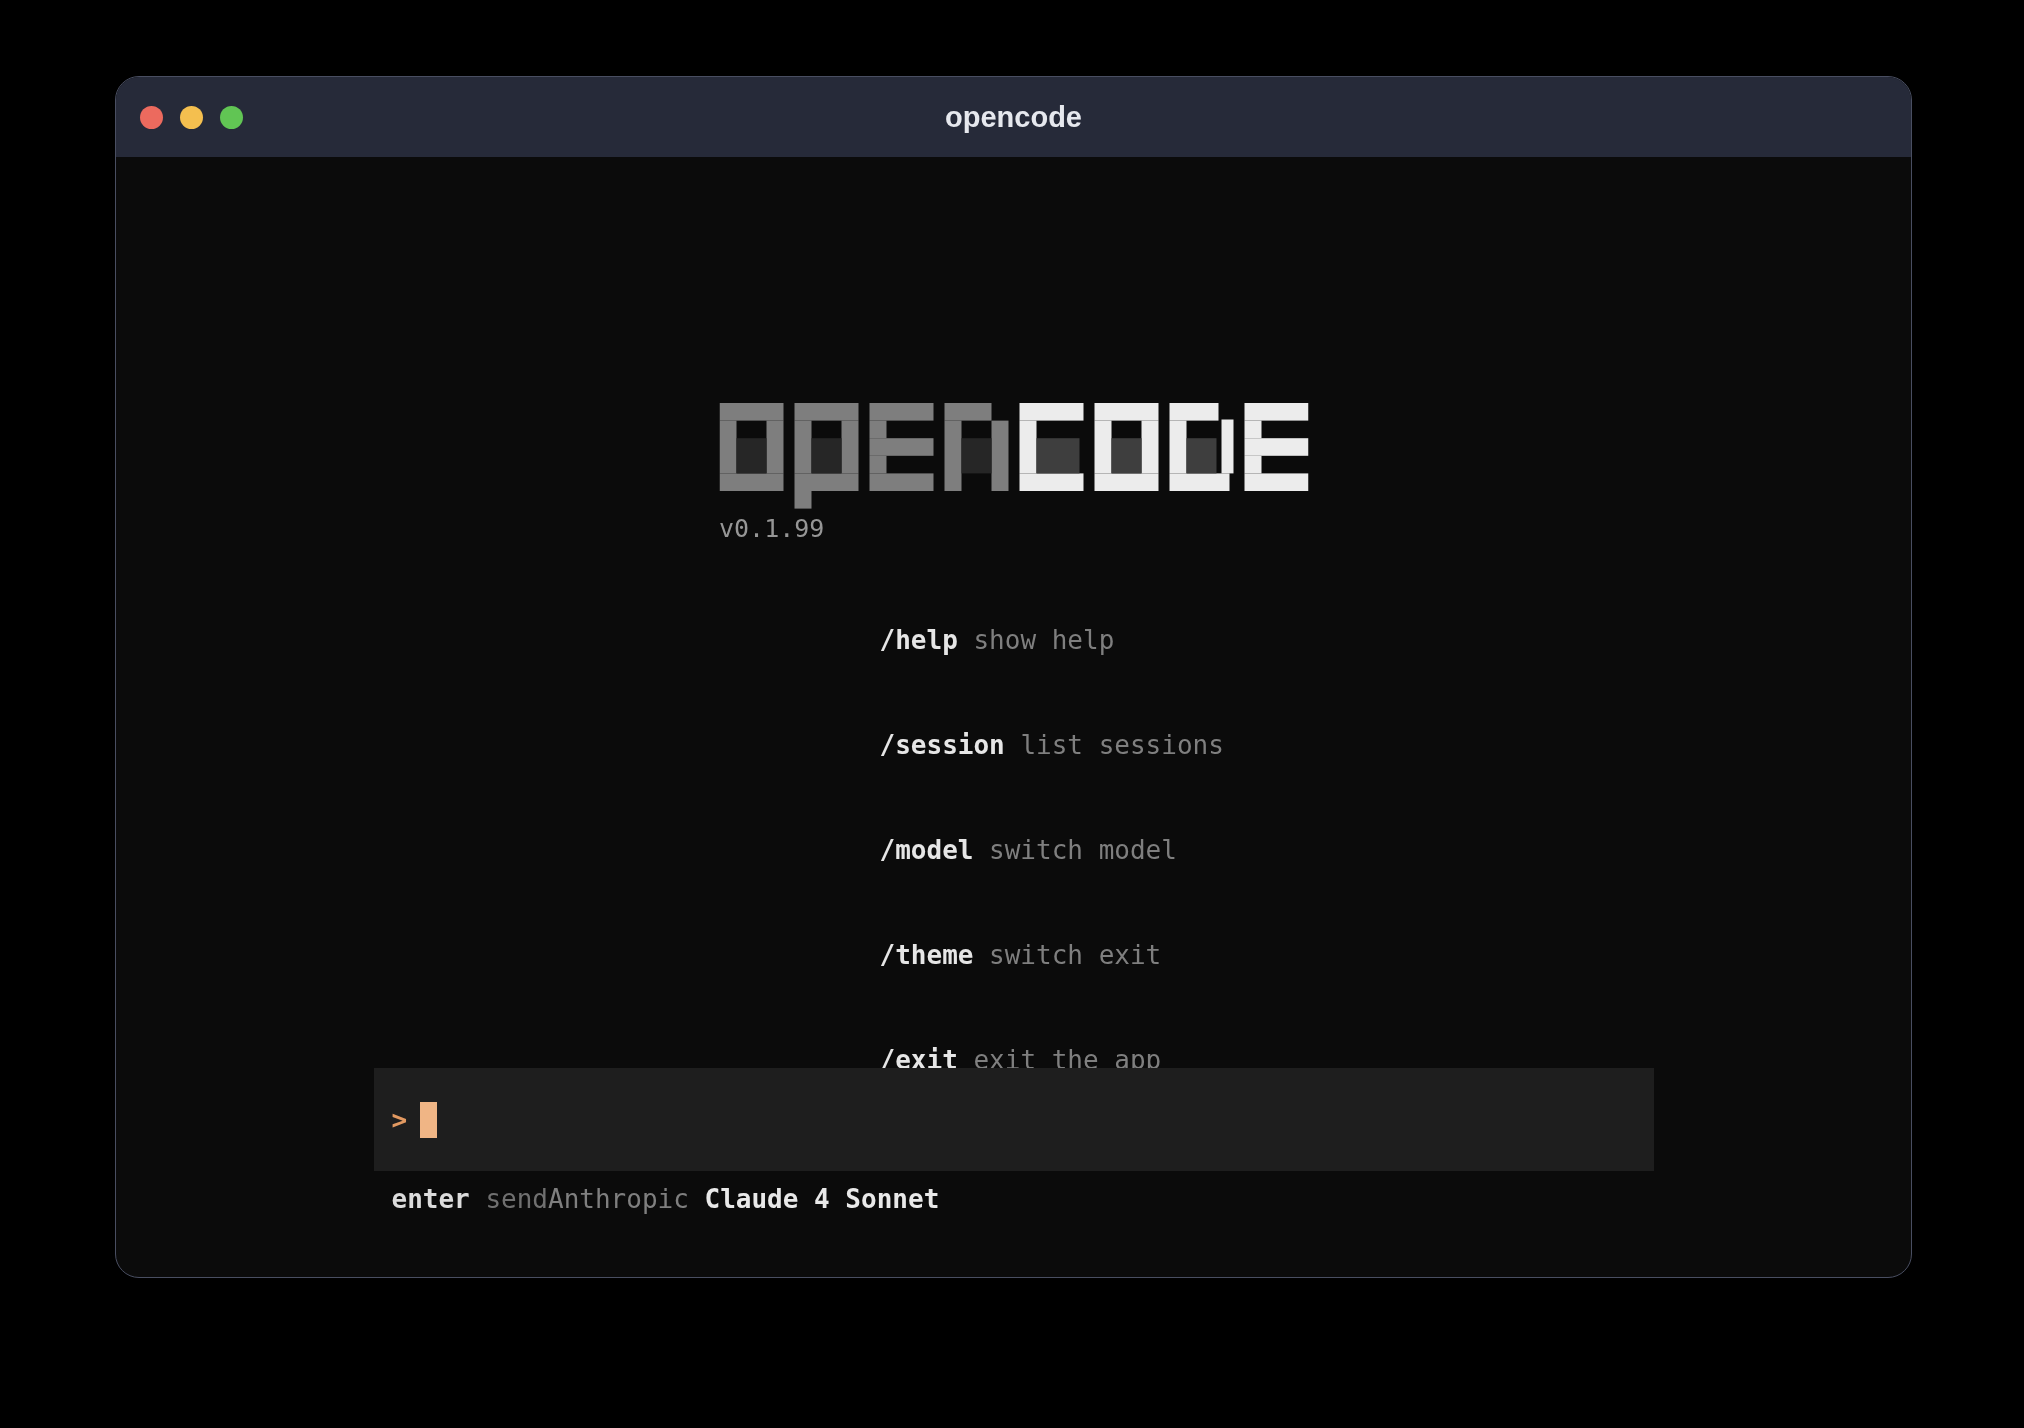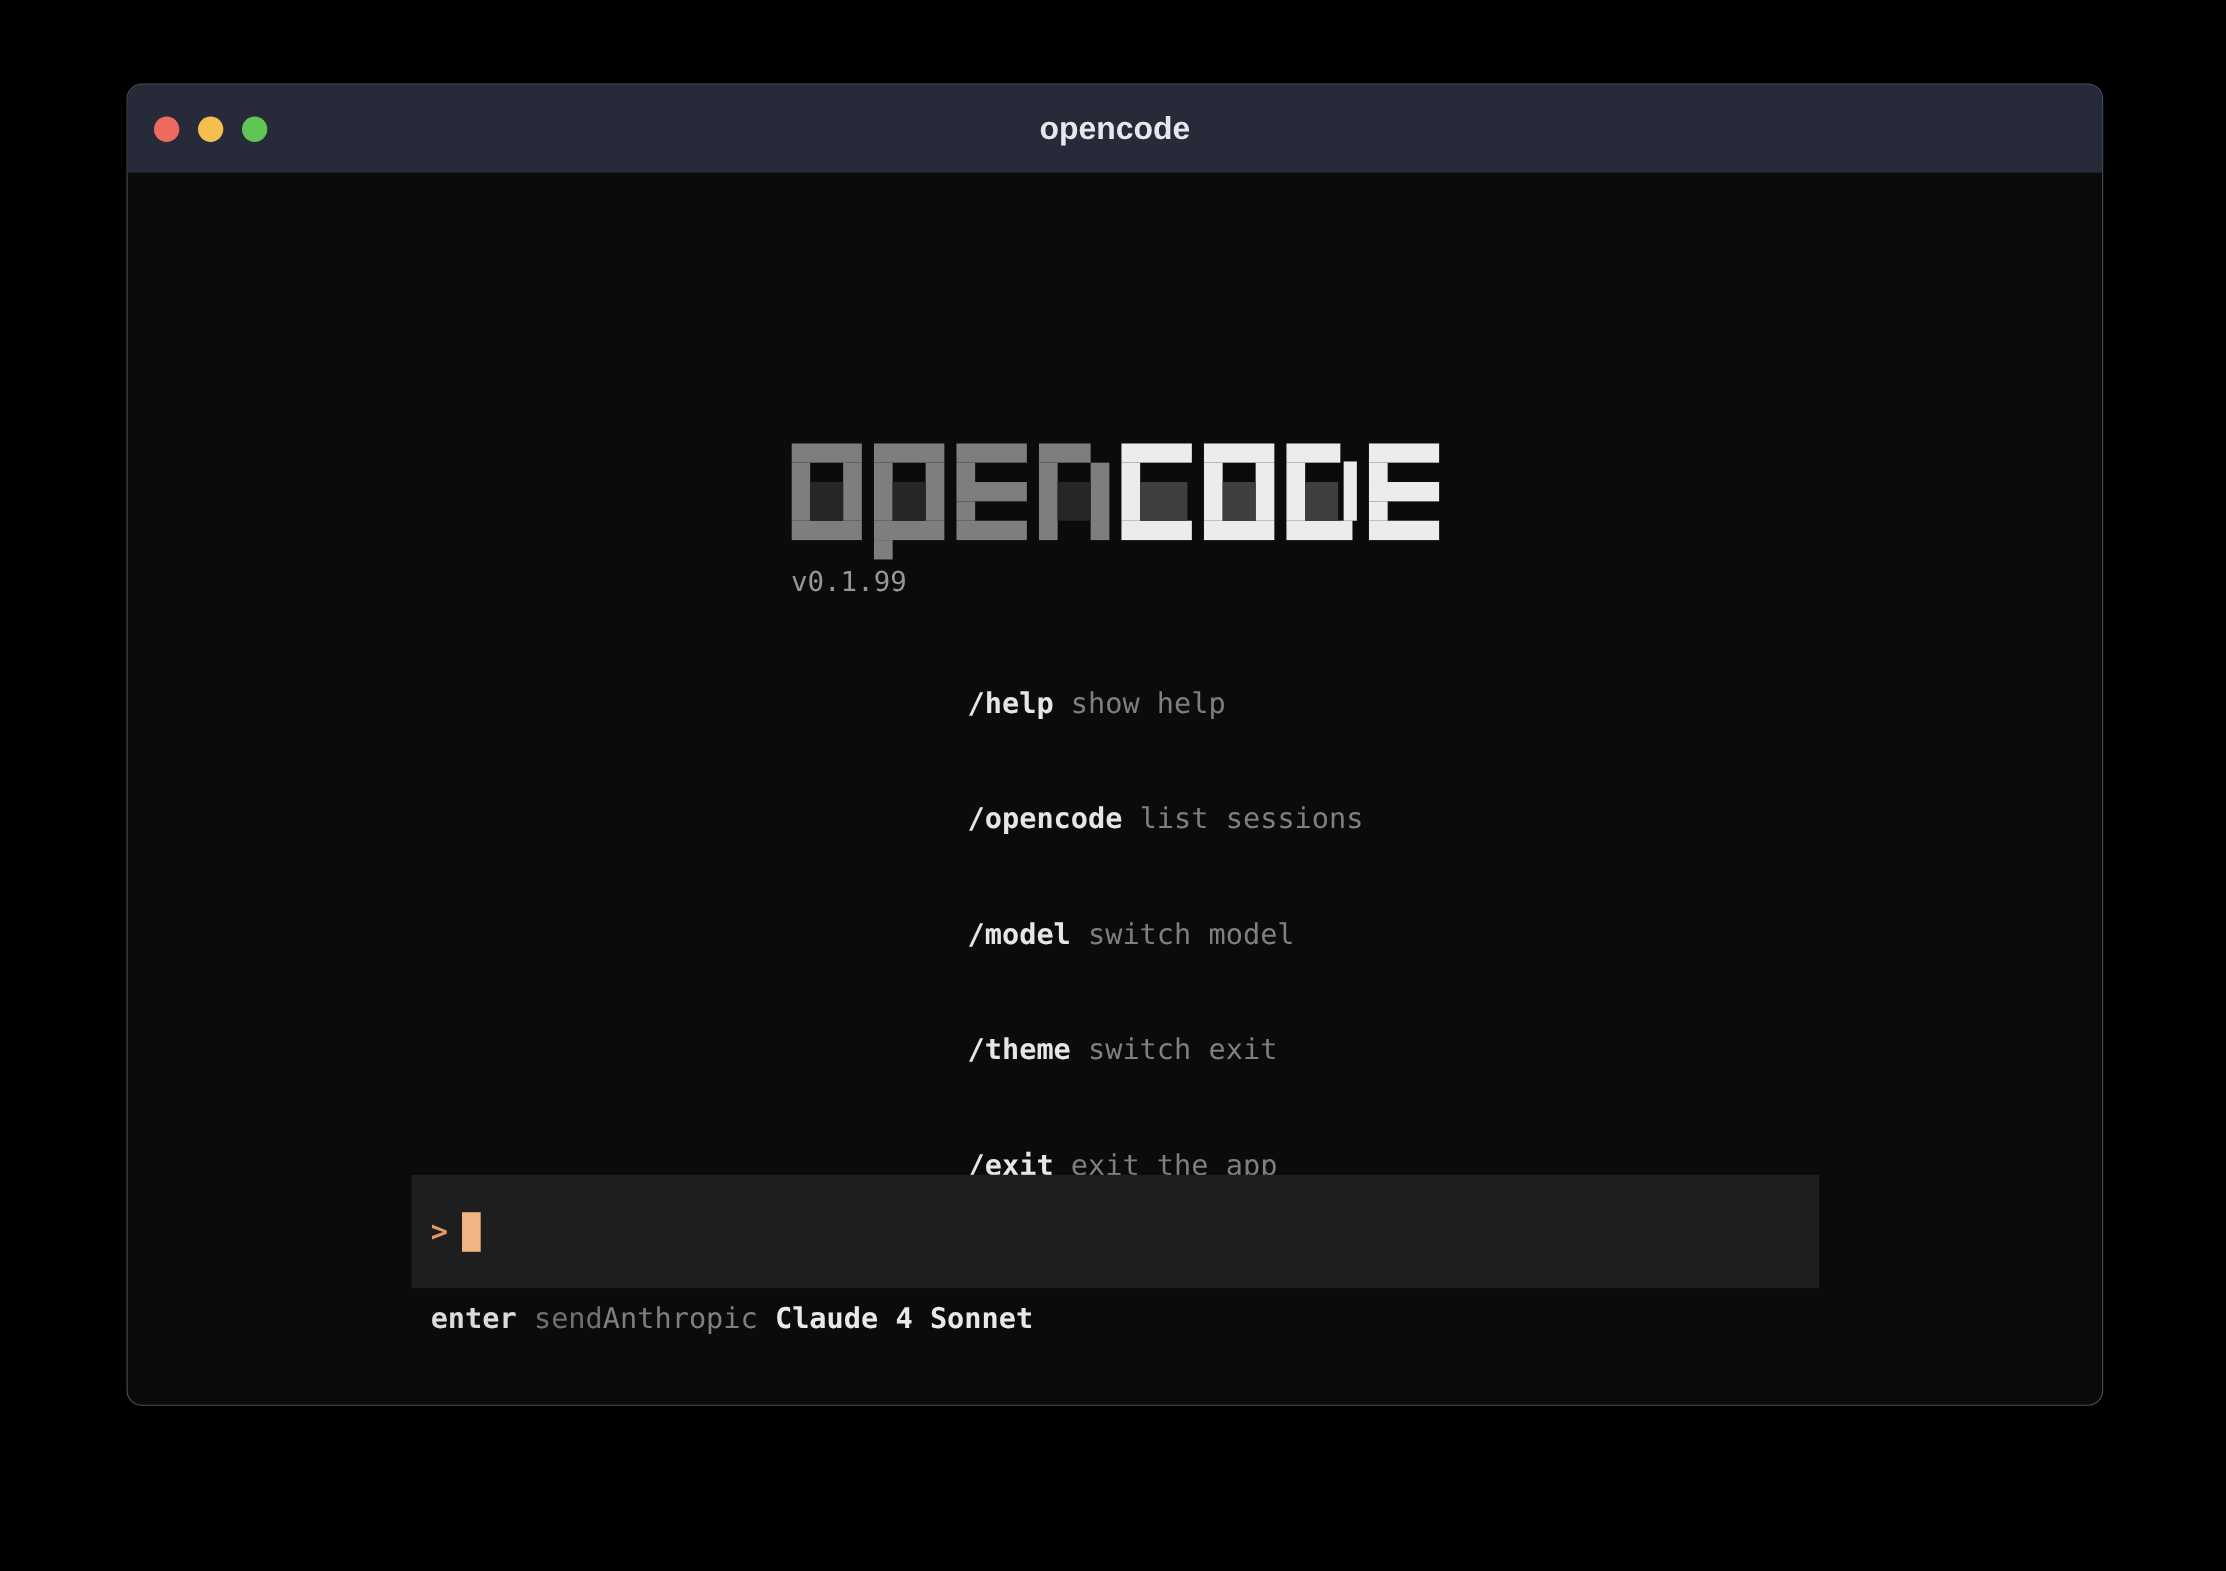--- a/index.html
+++ b/index.html
@@ -10,21 +10,21 @@
     --text_primary:#e6e6e6; --text_muted:#7f7f7f; --version_text:#969696;
     --input_bg:#1e1e1e; --prompt_accent:#e29961; --cursor:#f0b585;
     --status_key:#dcdcdc; --status_muted:#707070; --model_text:#e9e9e9;
   }
   *{margin:0;padding:0;box-sizing:border-box;}
   html,body{background:var(--page_bg);}
   body{width:2024px;height:1428px;position:relative;overflow:hidden;
        font-family:"DejaVu Sans Mono",monospace;}
   .window{position:absolute;left:115px;top:76px;width:1797px;height:1202px;
           background:var(--window_bg);border:1.5px solid var(--window_border);
-          border-radius:14px;overflow:hidden;box-shadow:0 20px 60px rgba(0,0,0,.8);}
+          border-radius:24px;overflow:hidden;box-shadow:0 20px 60px rgba(0,0,0,.8);}
   .titlebar{height:80px;background:var(--titlebar_bg);display:flex;align-items:center;position:relative;}
   .lights{display:flex;gap:17px;padding-left:24px;}
   .light{width:23px;height:23px;border-radius:50%;}
   .light.red{background:var(--light_red);}
   .light.yellow{background:var(--light_yellow);}
   .light.green{background:var(--light_green);}
   .title{position:absolute;left:0;right:0;text-align:center;
          font-family:"Liberation Sans",sans-serif;font-weight:bold;font-size:29px;
          color:var(--title_text);}
   .terminal{position:relative;height:1120px;}
@@ -133,21 +133,21 @@
         </g>
       </svg>
 
       <div class="version">v0.1.99</div>
 
       <div class="commands">
         <div class="cmd-row">
           <span class="cmd-name">/help</span><span class="cmd-desc">show help</span>
         </div>
         <div class="cmd-row">
-          <span class="cmd-name">/opencode</span><span class="cmd-desc">list sessions</span>
+          <span class="cmd-name">/session</span><span class="cmd-desc">list sessions</span>
         </div>
         <div class="cmd-row">
           <span class="cmd-name">/model</span><span class="cmd-desc">switch model</span>
         </div>
         <div class="cmd-row">
           <span class="cmd-name">/theme</span><span class="cmd-desc">switch exit</span>
         </div>
         <div class="cmd-row">
           <span class="cmd-name">/exit</span><span class="cmd-desc">exit the app</span>
         </div>

